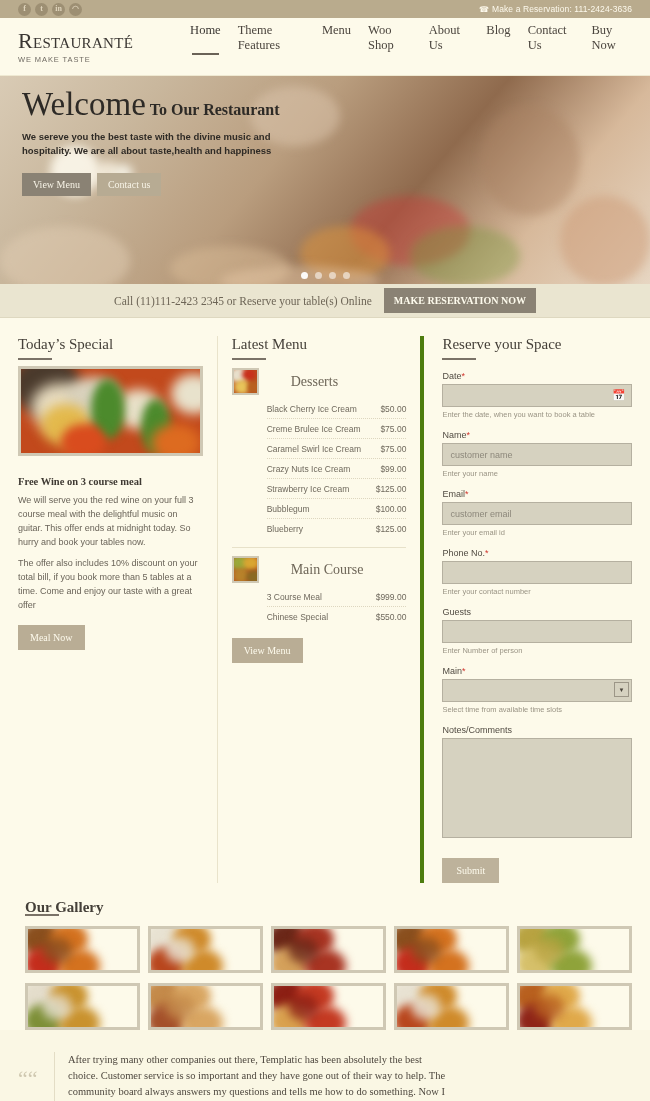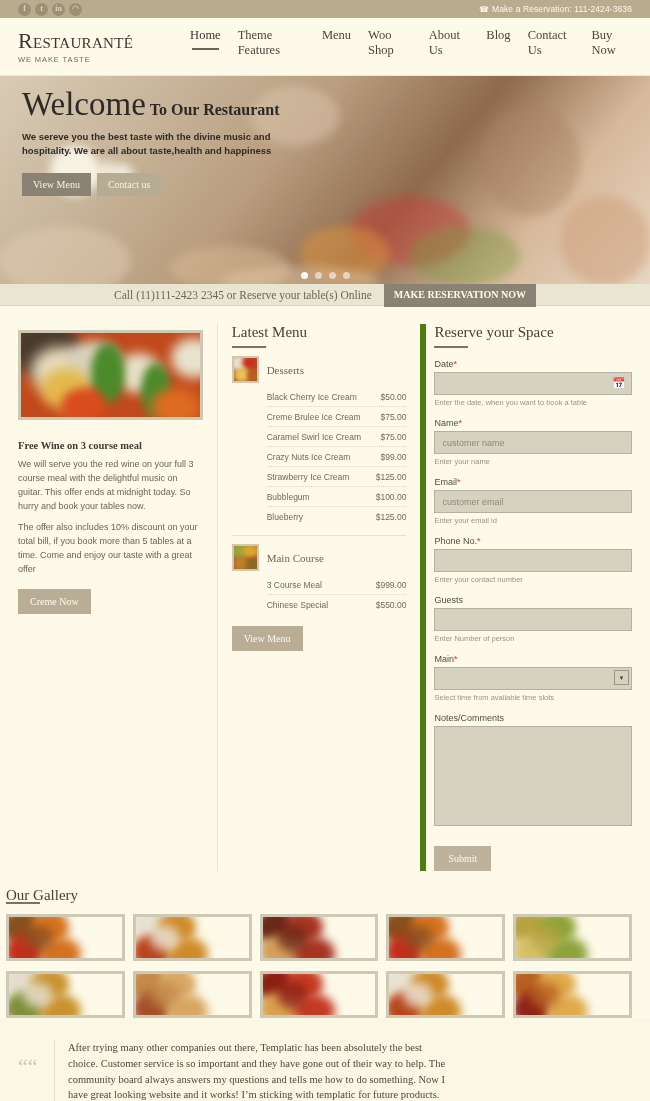--- a/index.html
+++ b/index.html
@@ -47,21 +47,21 @@
     font-variant: small-caps; line-height: 1.05;
   }
   .tagline {
     font-size: 7.5px; color: #6f6a62; letter-spacing: .9px;
     margin-top: 2px;
   }
   .nav { display: flex; gap: 17px; align-items: flex-start; }
   .nav-item {
     font-family: "Liberation Serif", serif;
     font-size: 12.5px; color: #4b453e; cursor: pointer;
-    padding-bottom: 7px; position: relative;
+    padding-bottom: 17px; position: relative;
   }
   .nav-item.active { color: #3a3632; }
   .nav-item.active::after {
     content: ""; position: absolute; left: 2px; right: 2px; bottom: 0;
     height: 2px; background: #6a6257;
   }
 
   
   .hero {
     position: relative; height: 208px; overflow: hidden;
@@ -90,42 +90,42 @@
   .btn-light { background: #b7ab93; }
   .dots {
     position: absolute; left: 0; right: 0; bottom: 5px;
     display: flex; justify-content: center; gap: 7px; z-index: 3;
   }
   .dot { width: 7px; height: 7px; border-radius: 50%; background: rgba(255,255,255,.55); cursor: pointer; }
   .dot.active { background: rgba(255,255,255,.95); }
 
   
   .resbar {
-    height: 22px; background: #eae5d0;
+    height: 34px; background: #eae5d0;
     display: flex; align-items: center; justify-content: center; gap: 12px;
     border-bottom: 1px solid #ded8c0;
   }
   .resbar-text {
     font-family: "Liberation Serif", serif;
     font-size: 11.5px; color: #6d6556;
   }
   .resbar-btn {
     background: #8a8274; color: #fdfaec;
     font-family: "Liberation Serif", serif; font-weight: bold;
     font-size: 10px; padding: 7px 10px; cursor: pointer; border: none;
   }
 
   
   .main {
     display: flex; padding: 18px 18px 0 18px; gap: 0;
     background: #fdfaea;
   }
   .col-left { width: 200px; padding-right: 14px; }
   .col-mid { width: 205px; padding: 0 14px; border-left: 1px solid #e9e3cb; }
-  .col-right { width: 213px; padding-left: 8px; border-left: 6px solid #4d7c0f; }
+  .col-right { width: 213px; padding-left: 18px; border-left: 4px solid #4d7c0f; }
 
   .sec-title {
     font-family: "Liberation Serif", serif;
     font-size: 15px; color: #443f38; margin-bottom: 6px;
     position: relative; padding-bottom: 7px;
   }
   .sec-title::after {
     content: ""; position: absolute; left: 0; bottom: 0;
     width: 34px; height: 2px; background: #7a7267;
   }
@@ -148,21 +148,21 @@
   }
 
   
   .menu-group { margin-top: 8px; }
   .menu-head { display: flex; align-items: center; gap: 8px; }
   .menu-thumb {
     width: 27px; height: 27px; border: 2px solid #cfc8b4; flex: none;
     overflow: hidden; position: relative; background: #b8501f;
   }
   .menu-cat {
-    font-family: "Liberation Serif", serif; font-size: 11px; color: #6e6658;
+    font-family: "Liberation Serif", serif; font-size: 14px; color: #6e6658; margin-left: 24px;
   }
   .menu-rows { margin-top: 4px; padding-left: 35px; }
   .menu-row {
     display: flex; justify-content: space-between; align-items: baseline;
     font-size: 8.5px; color: #6f695d; padding: 5px 0 4px 0;
     border-bottom: 1px dotted #ddd6bf; cursor: pointer;
   }
   .menu-row:last-child { border-bottom: none; }
   .menu-sep { border-top: 1px solid #e7e1c9; margin: 9px 0 0 0; }
 
@@ -200,21 +200,21 @@
     border: 1px solid #b5b0a0; font-size: 9px; color: #6d6758;
     padding: 6px 7px; resize: none; font-family: "Liberation Sans", sans-serif;
   }
   .submit-btn {
     margin-top: 16px; background: #bdb29b; color: #fdfaec;
     font-family: "Liberation Serif", serif; font-size: 10px;
     padding: 7px 14px; border: none; cursor: pointer;
   }
 
   
-  .gallery-sec { padding: 16px 18px 0 6px; background: #fdfaea; }
+  .gallery-sec { padding: 16px 18px 0 25px; background: #fdfaea; font-weight: bold; }
   .gal-grid { display: grid; grid-template-columns: repeat(5, 1fr); gap: 8px; margin-top: 10px; }
   .gal-item {
     height: 47px; border: 3px solid #cfc8b4; overflow: hidden;
     position: relative; cursor: pointer;
   }
 
   
   .testi {
     margin: 22px 18px 0 18px; padding-bottom: 20px;
     display: flex; gap: 10px; align-items: flex-start;
@@ -298,36 +298,37 @@
 </div>
 
 <div class="resbar">
   <span class="resbar-text">Call (11)111-2423 2345 or Reserve your table(s) Online</span>
   <button class="resbar-btn">MAKE RESERVATION NOW</button>
 </div>
 
 <div class="main">
 
   <div class="col-left">
+    <div class="sec-title">Today’s Special</div>
     <div class="feat-img">
       <div class="blob" style="left:-10px;top:-14px;width:70px;height:60px;background:#4a3a2c;filter:blur(6px);"></div>
       <div class="blob" style="left:10px;top:14px;width:60px;height:48px;background:#e8dcc0;filter:blur(7px);"></div>
       <div class="blob" style="left:45px;top:8px;width:55px;height:45px;background:#d9d2bd;filter:blur(6px);"></div>
       <div class="blob" style="left:20px;top:35px;width:50px;height:42px;background:#e3b94c;filter:blur(6px);"></div>
       <div class="blob" style="left:95px;top:20px;width:45px;height:40px;background:#e8e0c8;filter:blur(6px);"></div>
       <div class="blob" style="left:70px;top:10px;width:34px;height:60px;background:#4c8a2c;filter:blur(4px);"></div>
       <div class="blob" style="left:120px;top:30px;width:30px;height:55px;background:#4c8a2c;filter:blur(4px);"></div>
       <div class="blob" style="left:40px;top:55px;width:45px;height:35px;background:#d94c1e;filter:blur(5px);"></div>
       <div class="blob" style="left:130px;top:55px;width:50px;height:38px;background:#dd6b20;filter:blur(6px);"></div>
       <div class="blob" style="left:150px;top:5px;width:45px;height:40px;background:#e8e2cc;filter:blur(6px);"></div>
     </div>
     <div class="special-h">Free Wine on 3 course meal</div>
     <div class="special-p">We will serve you the red wine on your full 3 course meal with the delightful music on guitar. This offer ends at midnight today. So hurry and book your tables now.</div>
     <div class="special-p">The offer also includes 10% discount on your total bill, if you book more than 5 tables at a time. Come and enjoy our taste with a great offer</div>
-    <button class="btn-soft">Creme Now</button>
+    <button class="btn-soft">Meal Now</button>
   </div>
 
   <div class="col-mid">
     <div class="sec-title">Latest Menu</div>
 
     <div class="menu-group">
       <div class="menu-head">
         <div class="menu-thumb">
           <div class="blob" style="left:-4px;top:-3px;width:18px;height:16px;background:#e8e0cc;filter:blur(2px);"></div>
           <div class="blob" style="left:8px;top:-2px;width:14px;height:13px;background:#c8301c;filter:blur(2px);"></div>

